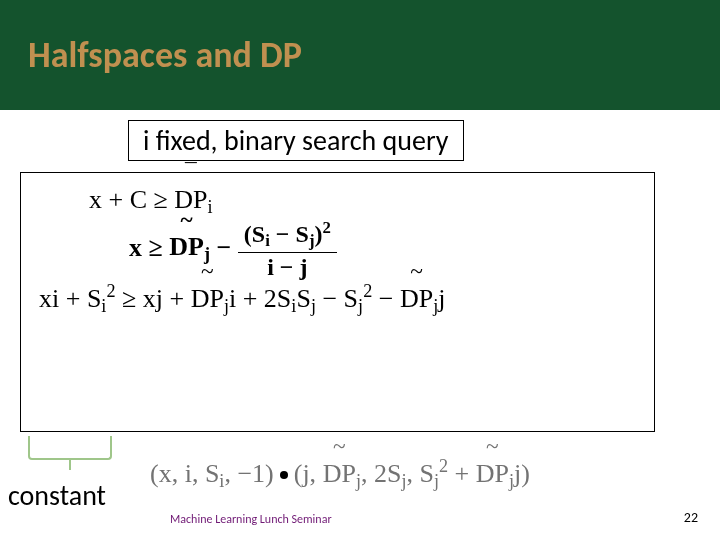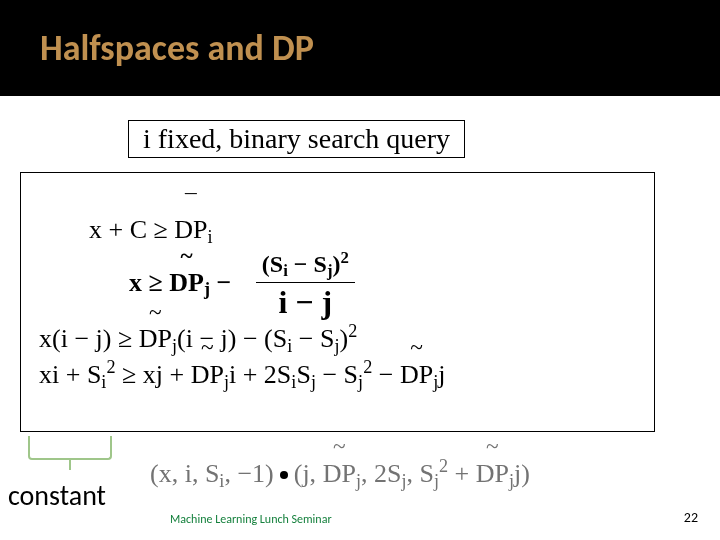--- a/index.html
+++ b/index.html
@@ -15,57 +15,56 @@
     position: relative;
     width: 720px;
     height: 540px;
     background: #fff;
   }
   .title-bar {
     position: absolute;
     left: 0;
     top: 0;
     width: 100%;
-    height: 96px;
-    background: #000000;
+    height: 110px;
+    background: #14532d;
     display: flex;
     align-items: center;
-    padding-left: 40px;
+    padding-left: 28px;
     box-sizing: border-box;
   }
   .title-bar h1 {
     margin: 0;
     font-size: 36px;
     font-weight: 700;
     color: #c09050;
   }
   .query-box {
     position: absolute;
     top: 120px;
     left: 128px;
     border: 1.5px solid #000;
     padding: 2px 14px;
     font-size: 28px;
     color: #000;
     background: #fff;
-    font-family: Liberation Serif, serif;
   }
   .math-box {
     position: absolute;
     top: 172px;
     left: 20px;
     width: 635px;
     height: 260px;
     border: 1.5px solid #000;
     box-sizing: border-box;
     padding: 12px 18px 8px 18px;
     background: #fff;
     display: flex;
     flex-direction: column;
-    justify-content: center;
+    justify-content: flex-start;
     font-family: "Cambria Math", "STIX", "Times New Roman", serif;
   }
   .math-line {
     font-size: 26px;
     white-space: nowrap;
     color: #000;
   }
   .math-line sub {
     font-size: 0.7em;
     vertical-align: -0.25em;
@@ -84,32 +83,32 @@
     left: 50%;
     transform: translateX(-50%);
     top: -0.55em;
     font-size: 0.9em;
     line-height: 0;
   }
   .frac {
     display: inline-block;
     vertical-align: middle;
     text-align: center;
-    margin: 0 18px;
+    margin: 0 0;
   }
   .frac .num {
     display: block;
     border-bottom: 1.5px solid #000;
     padding: 0 6px 1px 6px;
     font-size: 24px;
   }
   .frac .den {
     display: block;
     padding: 1px 6px 0 6px;
-    font-size: 32px;
+    font-size: 24px;
   }
   .bracket {
     position: absolute;
     left: 28px;
     top: 436px;
     width: 80px;
     height: 22px;
     border-left: 2px solid #9fc68a;
     border-right: 2px solid #9fc68a;
     border-bottom: 2px solid #9fc68a;
@@ -158,21 +157,21 @@
     background: #000;
     border-radius: 50%;
     vertical-align: middle;
     margin: 0 6px 2px 6px;
   }
   .footer-text {
     position: absolute;
     left: 170px;
     bottom: 14px;
     font-size: 12px;
-    color: #15803d;
+    color: #701a75;
   }
   .page-num {
     position: absolute;
     right: 22px;
     bottom: 14px;
     font-size: 14px;
     color: #000;
   }
 </style>
 </head>
@@ -189,23 +188,20 @@
   <div class="math-box">
 
     <div class="math-line" style="padding-left:50px;">
       <span>x + C ≥ </span><span class="acc" data-accent="¯"><span>DP</span></span><sub>i</sub>
     </div>
 
     <div class="math-line" style="padding-left:90px;font-weight:bold;">
       <span>x ≥ </span><span class="acc" data-accent="~"><span>DP</span></span><sub>j</sub><span> − </span><span class="frac"><span class="num"><span>(S</span><sub>i</sub><span> − S</span><sub>j</sub><span>)</span><sup>2</sup></span><span class="den">i − j</span></span>
     </div>
 
-    <div class="math-line">
-      <span>x(i − j) ≥ </span><span class="acc" data-accent="~"><span>DP</span></span><sub>j</sub><span>(i − j) − (S</span><sub>i</sub><span> − S</span><sub>j</sub><span>)</span><sup>2</sup>
-    </div>
 
     <div class="math-line">
       <span>xi + S</span><sub>i</sub><sup>2</sup><span> ≥ xj + </span><span class="acc" data-accent="~"><span>DP</span></span><sub>j</sub><span>i + 2S</span><sub>i</sub><span>S</span><sub>j</sub><span> − S</span><sub>j</sub><sup>2</sup><span> − </span><span class="acc" data-accent="~"><span>DP</span></span><sub>j</sub><span>j</span>
     </div>
 
   </div>
 
   <div class="bracket"></div>
   <div class="constant-label">constant</div>
 

